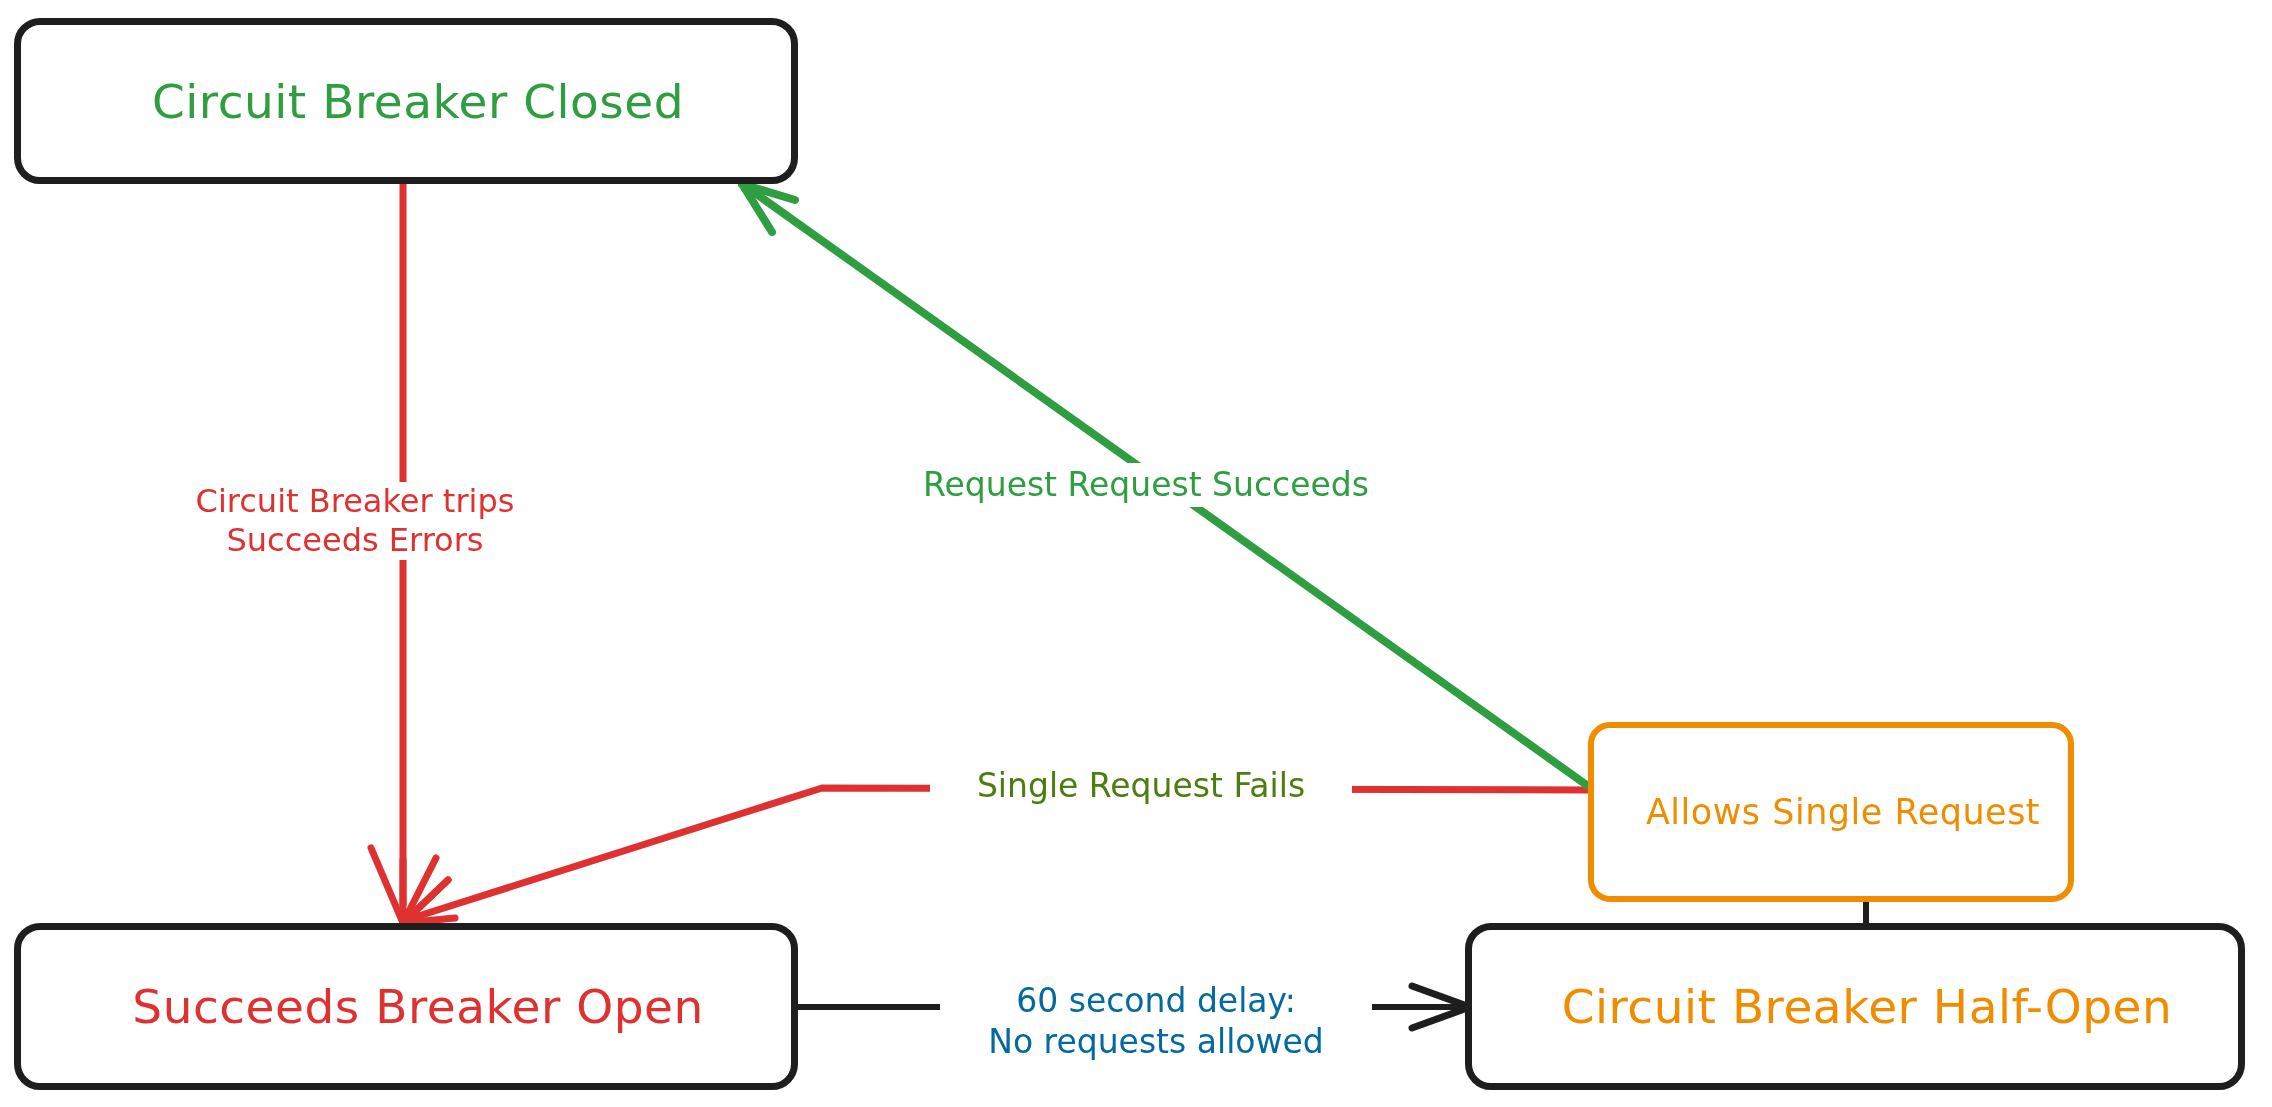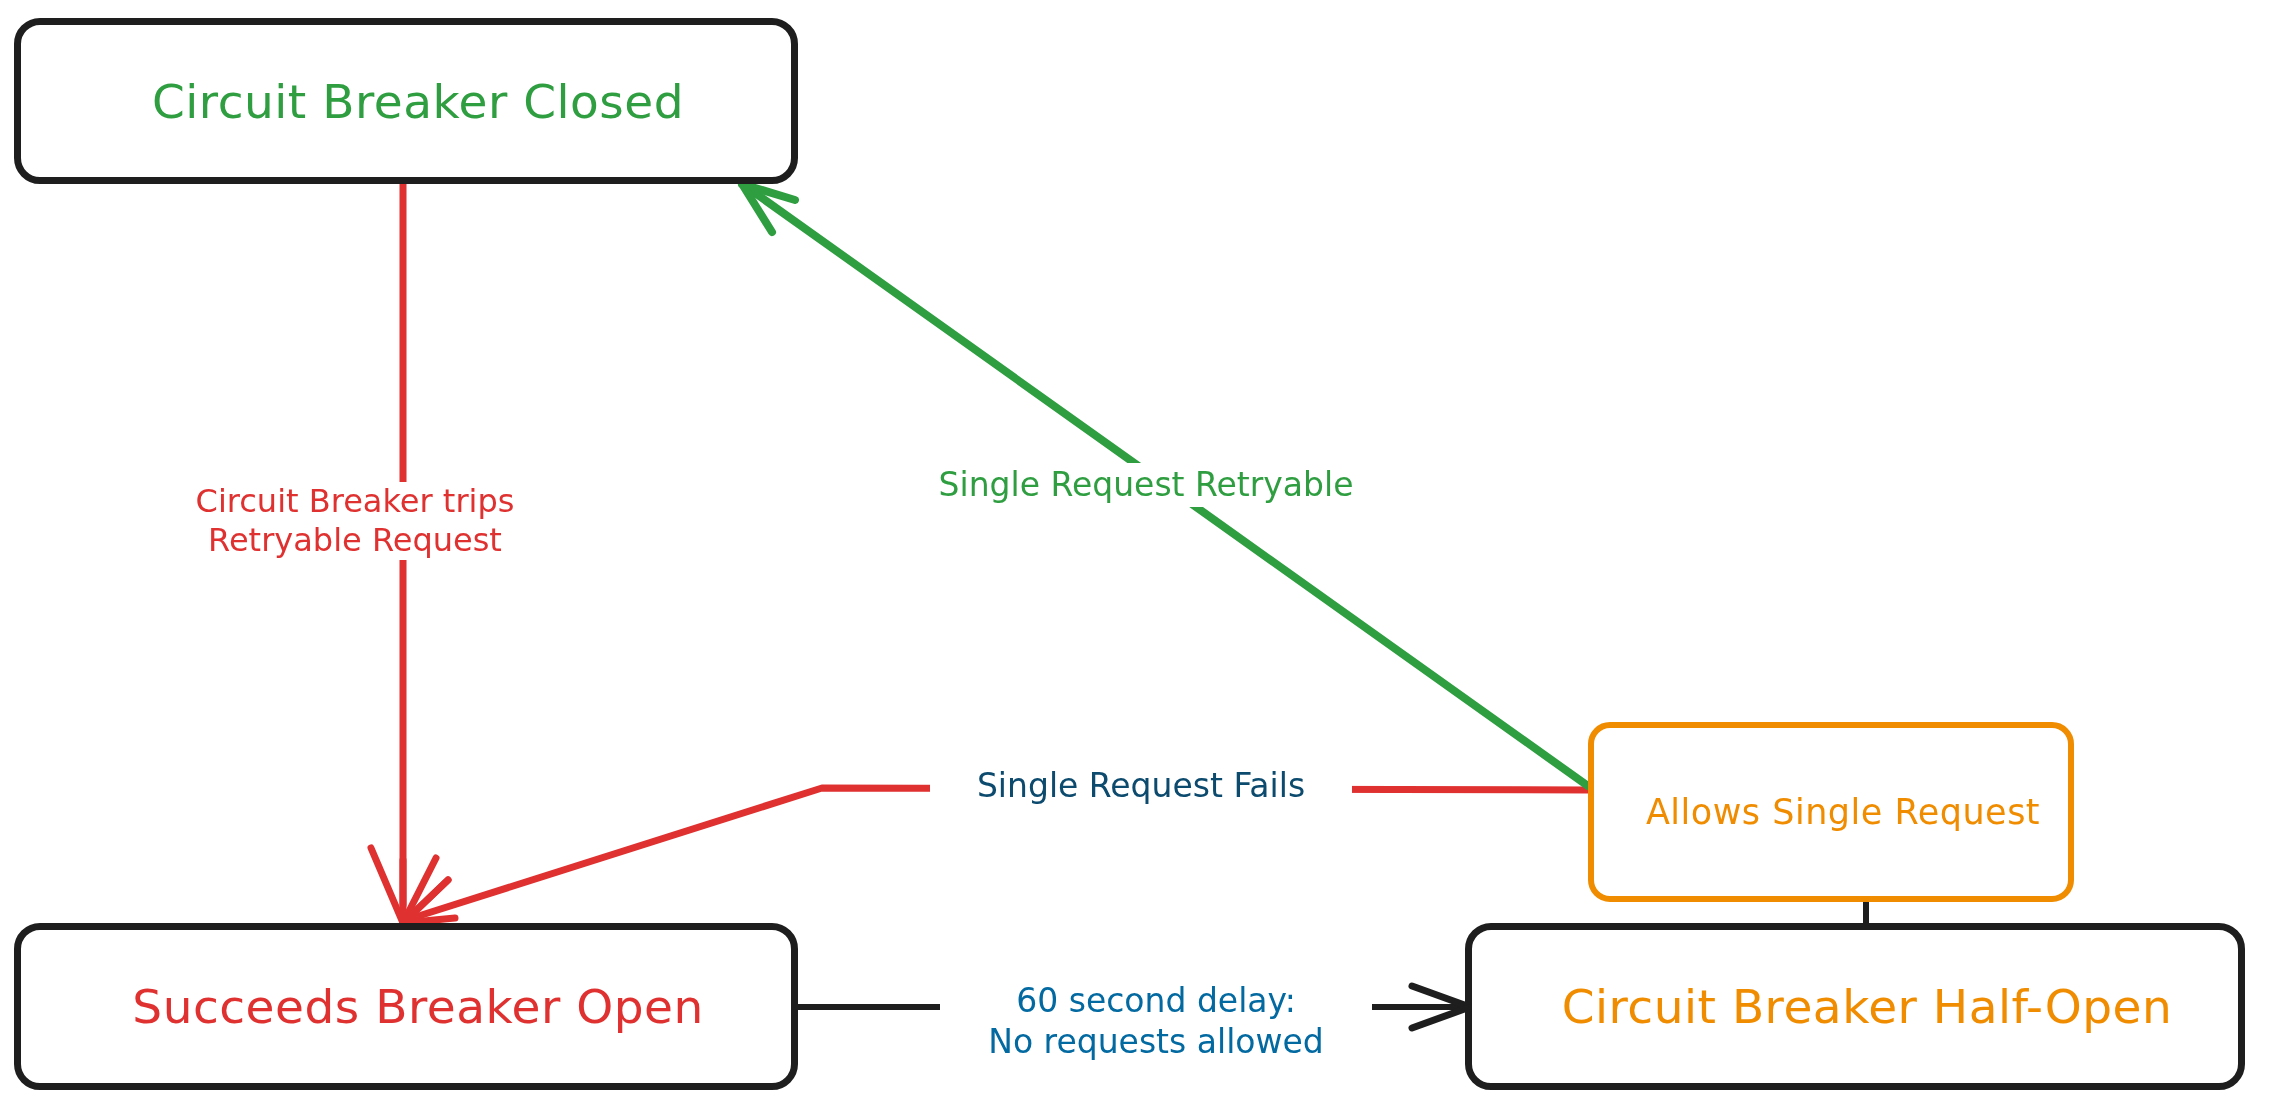--- a/index.html
+++ b/index.html
@@ -110,21 +110,21 @@
     top: 463px;
     width: 500px;
     color: #2f9e41;
     font-size: 33px;
     padding: 2px 6px;
   }
   #label-fails {
     left: 930px;
     top: 764px;
     width: 410px;
-    color: #0c4a6e;
+    color: #4d7c0f;
     font-size: 33px;
     padding: 2px 6px;
   }
   #label-delay {
     left: 940px;
     top: 952px;
     width: 420px;
     color: #0369a1;
     font-size: 33px;
     line-height: 1.25;
@@ -186,25 +186,25 @@
   <div class="node" id="node-half-open">
     <span class="node-label">Circuit Breaker Half-Open</span>
   </div>
 
   <div class="node" id="node-allows-single">
     <span class="node-label">Allows Single Request</span>
   </div>
 
   <div class="edge-label" id="label-trips">
     <span class="edge-label-line">Circuit Breaker trips</span>
-    <span class="edge-label-line">Retryable Request</span>
+    <span class="edge-label-line">Succeeds Errors</span>
   </div>
 
   <div class="edge-label" id="label-succeeds">
-    <span class="edge-label-line">Single Request Retryable</span>
+    <span class="edge-label-line">Request Request Succeeds</span>
   </div>
 
   <div class="edge-label" id="label-fails">
     <span class="edge-label-line">Single Request Fails</span>
   </div>
 
   <div class="edge-label" id="label-delay">
     <span class="edge-label-line">60 second delay:</span>
     <span class="edge-label-line">No requests allowed</span>
   </div>

